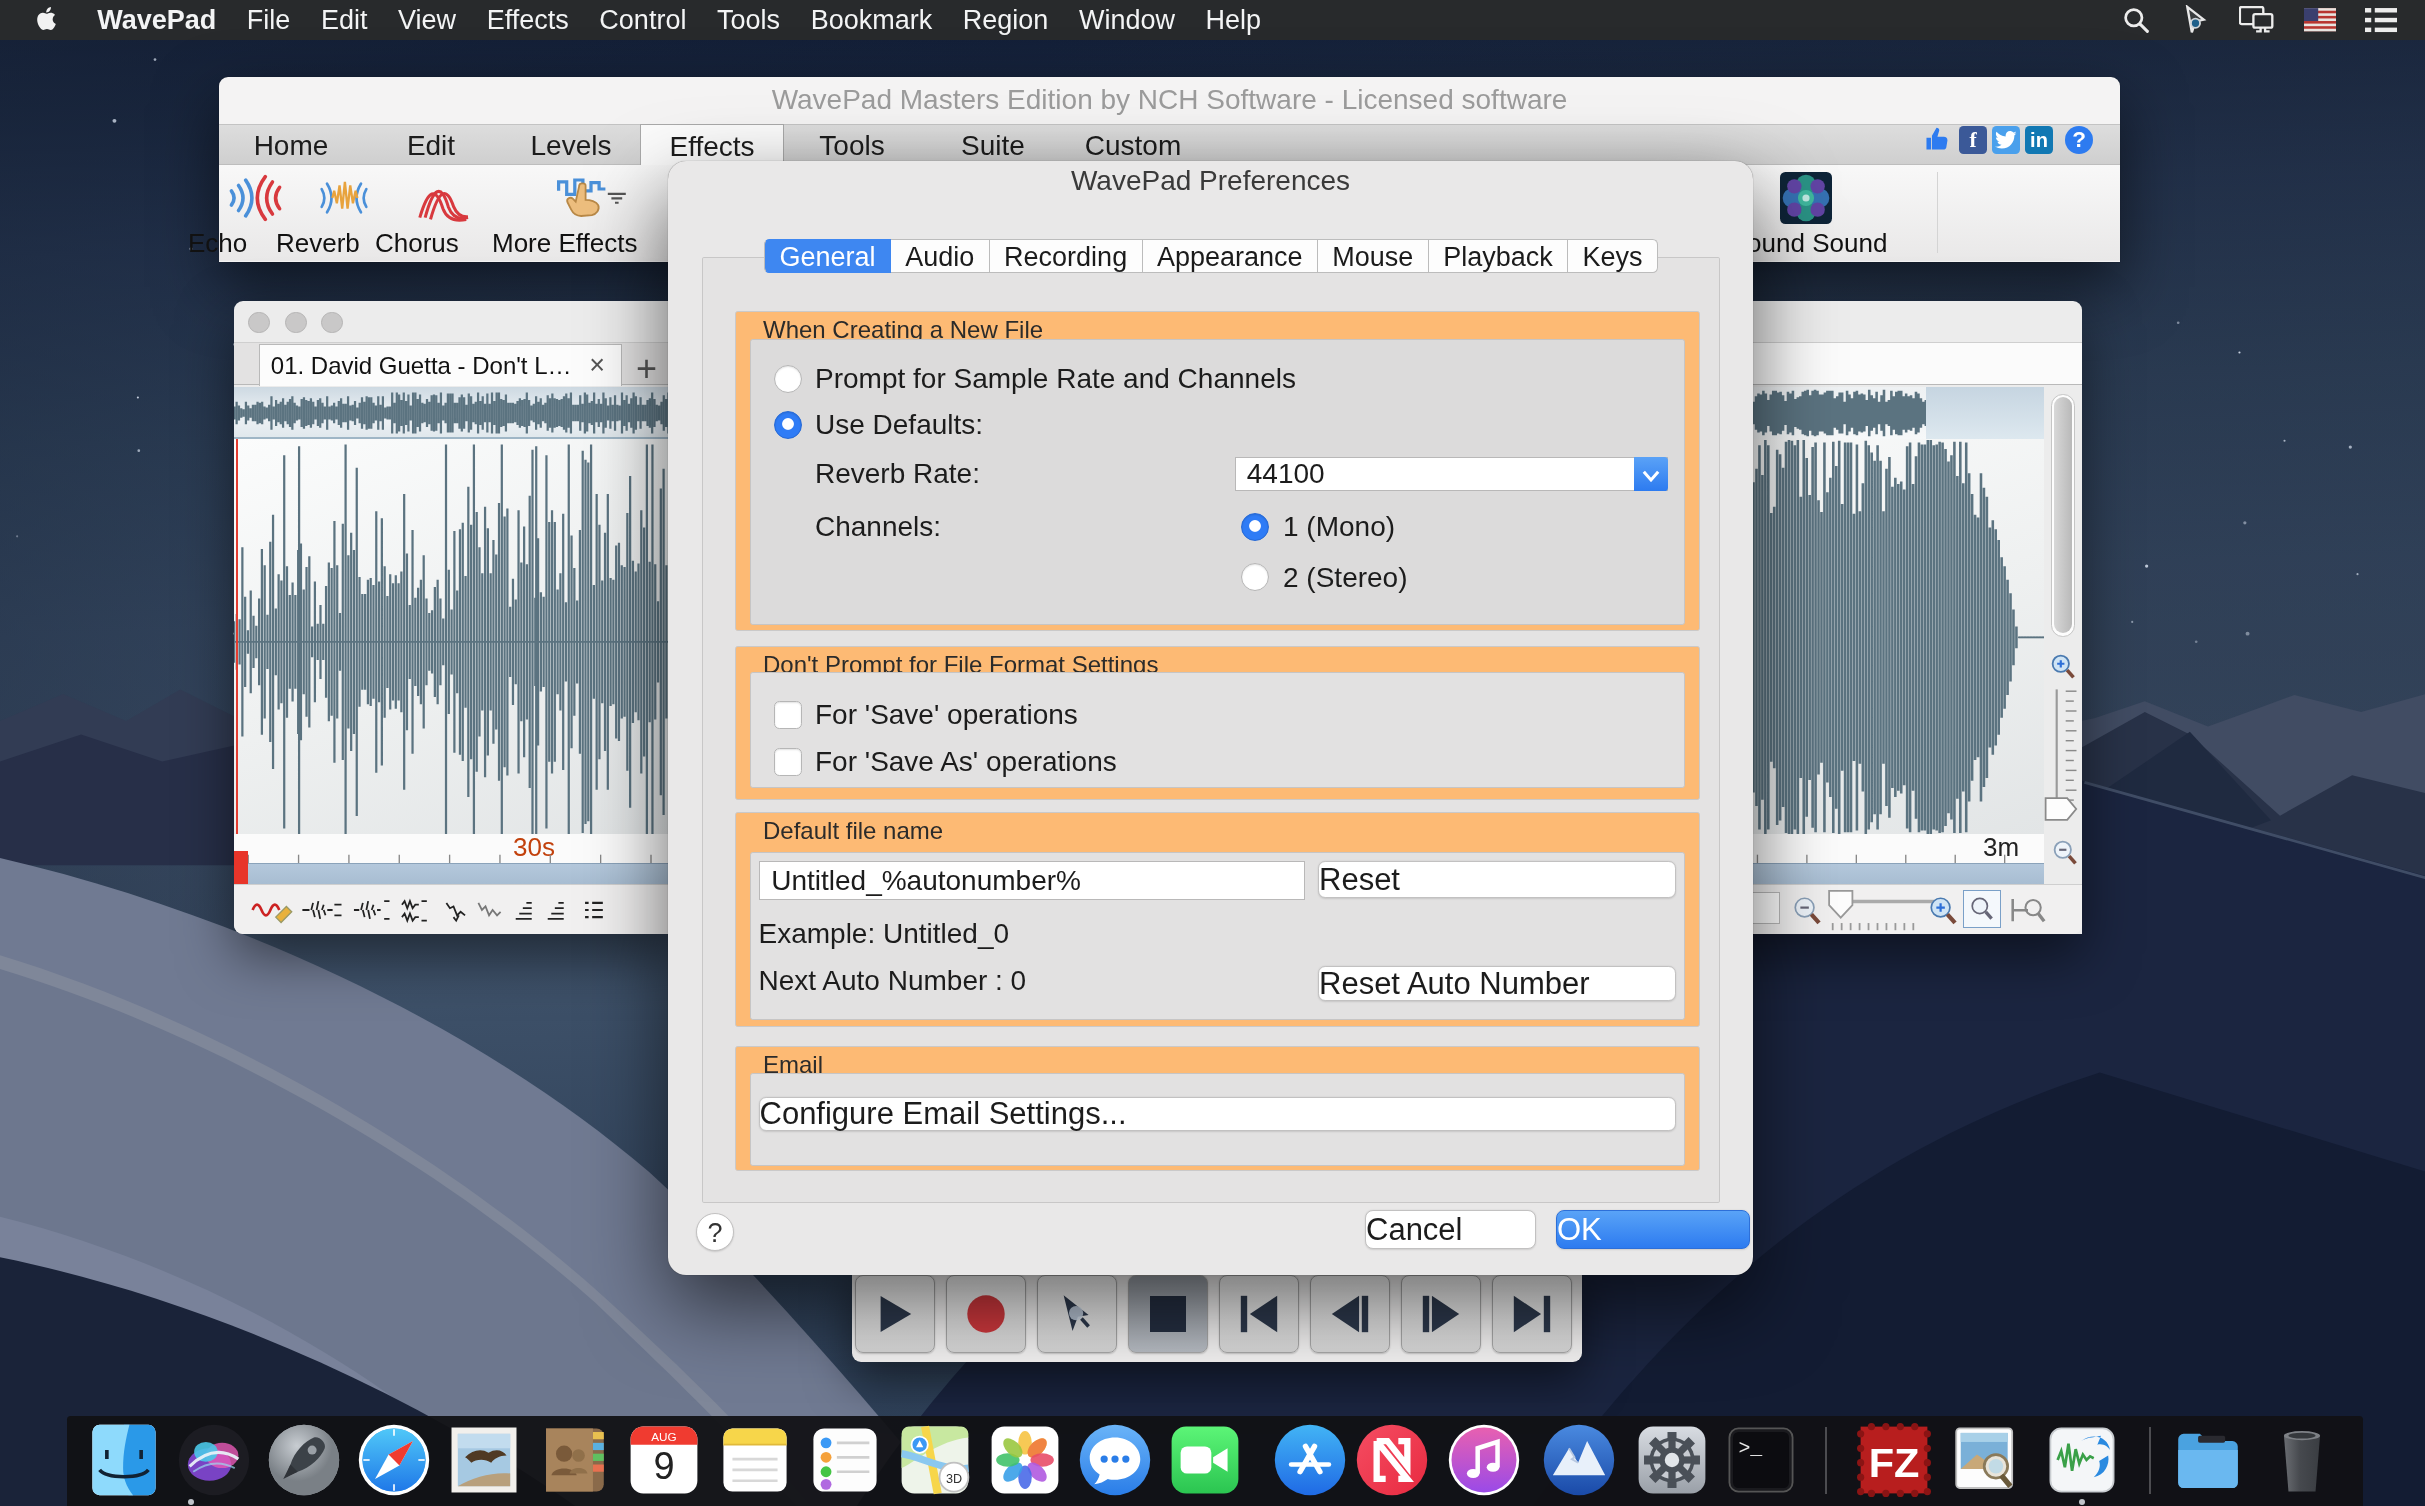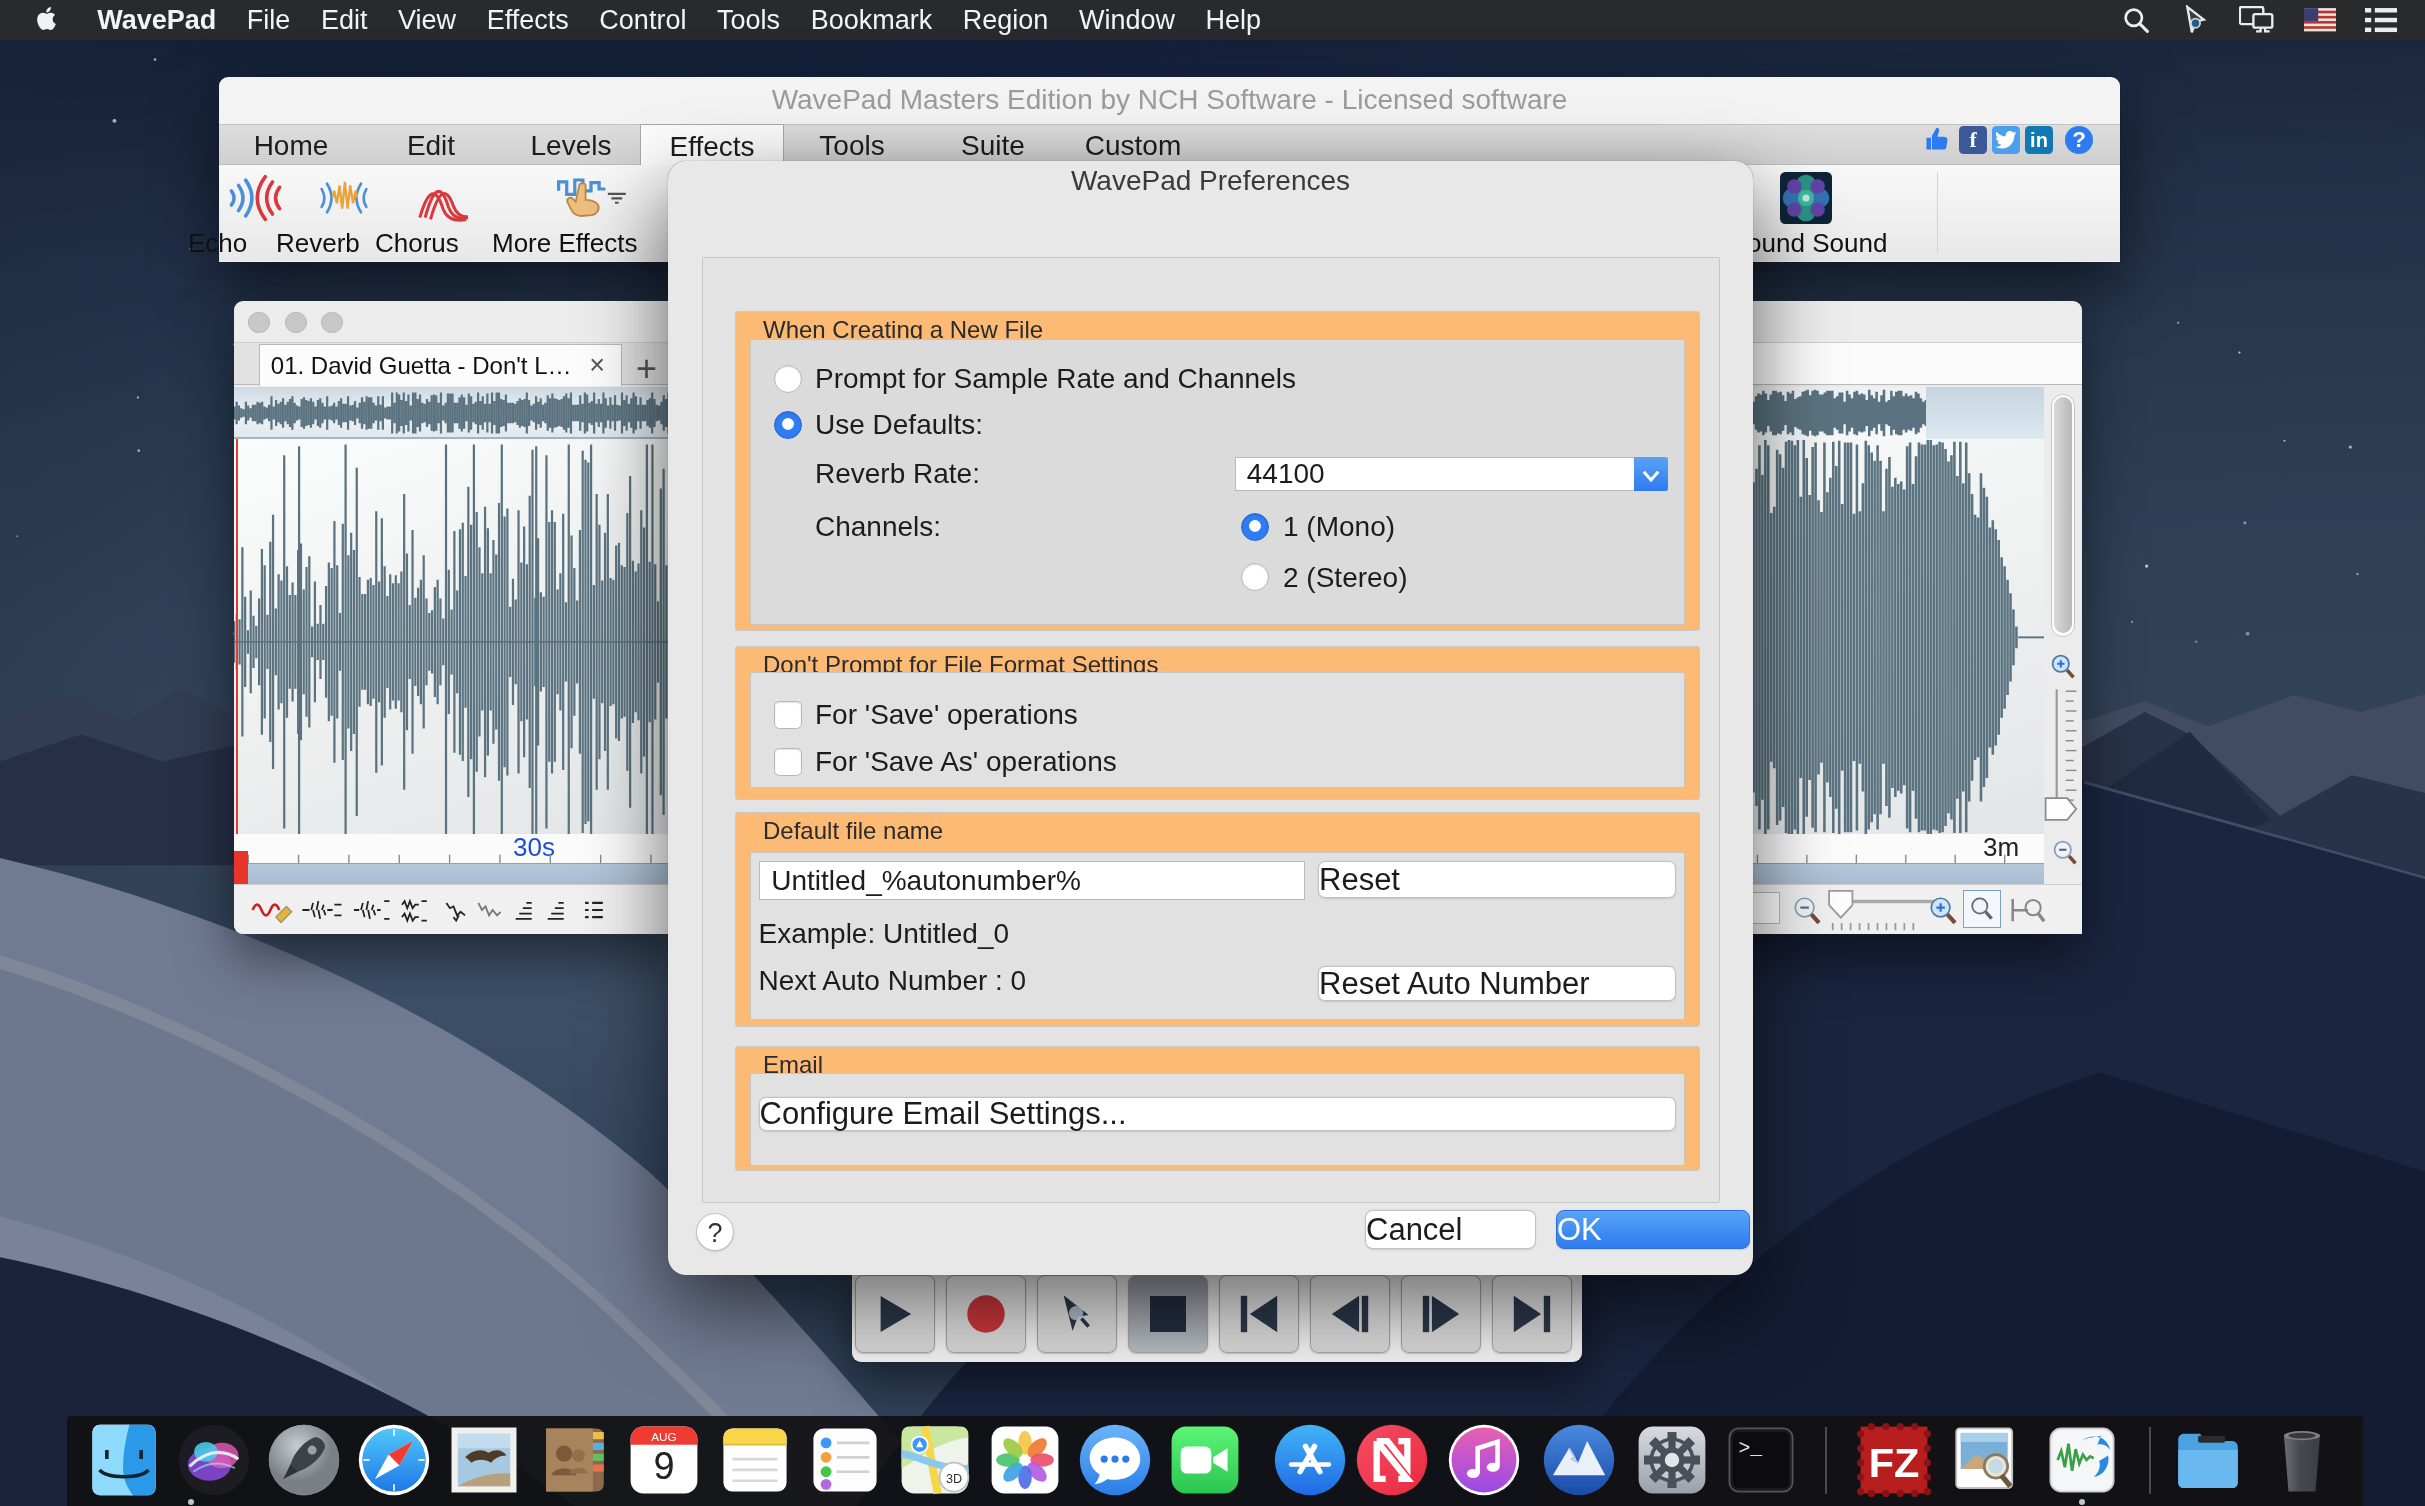--- a/index.html
+++ b/index.html
@@ -335,21 +335,21 @@
       </svg>
   <div class="abs" style="left:0;top:50px;width:100%;height:2.7px;background:#9fb6c6"></div>
  </div>
  <div class="abs" style="left:0;top:138px;width:100%;height:395px;background:linear-gradient(160deg,#fbfcfc,#eef0f0 55%,#e2e5e6);overflow:hidden">
   <svg width="451" height="395" viewBox="0 0 485 438" preserveAspectRatio="none">
         <path d="M0 202V248M3 194V256M6 200V250M9 120V330M12 175V275M15 212V238M18 168V282M21 196V254M24 207V243M27 177V273M30 122V328M33 140V310M36 195V255M39 114V336M42 84V366M45 188V262M48 150V300M51 157V293M54 18V432M57 141V309M60 173V277M63 159V291M66 173V277M69 123V327M72 116V334M75 167V283M78 142V308M81 130V320M84 208V242M87 158V292M90 205V245M93 184V266M96 205V245M99 163V287M102 137V313M105 143V307M108 91V359M111 140V310M114 193V257M117 94V356M120 6V444M123 129V321M126 104V346M129 123V327M132 32V418M135 153V297M138 172V278M141 172V278M144 156V294M147 154V296M150 162V288M153 80V370M156 158V292M159 88V362M162 141V309M165 174V276M168 150V300M171 160V290M174 151V299M177 160V290M180 147V303M183 61V389M186 127V323M189 184V266M192 101V349M195 176V274M198 165V285M201 156V294M204 129V321M207 177V273M210 193V257M213 190V260M216 164V286M219 156V294M222 177V273M225 199V251M228 6V444M231 145V305M234 189V261M237 102V348M240 168V282M243 100V350M246 93V357M249 152V298M252 53V397M255 95V355M258 6V444M261 81V369M264 120V330M267 149V301M270 75V375M273 99V351M276 149V301M279 112V338M282 128V322M285 71V379M288 6V444M291 86V364M294 77V373M297 186V264M300 155V295M303 178V272M306 79V371M309 137V313M312 97V353M315 139V311M318 63V387M321 12V438M324 176V274M327 110V340M330 170V280M333 175V275M336 18V432M339 92V358M342 79V371M345 92V358M348 167V283M351 149V301M354 83V367M357 181V269M360 6V444M363 107V343M366 143V307M369 179V271M372 101V349M375 13V437M378 23V427M381 26V424M384 6V444M387 162V288M390 61V389M393 95V355M396 157V293M399 104V346M402 61V389M405 154V296M408 156V294M411 118V332M414 115V335M417 140V310M420 142V308M423 82V368M426 41V409M429 135V315M432 147V303M435 138V312M438 79V371M441 98V352M444 6V444M447 136V314M450 6V444M453 139V311M456 180V270M459 55V395M462 33V417M465 140V310M468 25V425M471 122V328M474 159V291M477 162V288M480 116V334M483 27V423M70 8V442M325 8V442M543 8V442M669 8V442M718 8V442" stroke="#5b7380" stroke-width="2.4" fill="none"></path>
         <line x1="0" y1="225" x2="485" y2="225" stroke="#5b7380" stroke-width="2"></line>
       </svg>
   <div class="abs" style="left:1.8px;top:0;width:2.7px;height:100%;background:#e43c30"></div>
  </div>
- <div class="abs" style="left:0;top:533px;width:100%;height:30px;background:#fbfbfb;font-size:26px;color:#1d4ed8">
+ <div class="abs" style="left:0;top:533px;width:100%;height:30px;background:#fbfbfb;font-size:26px;color:#c2410c">
    <span class="abs" style="left:279px;top:-1.8px">30s</span>
    <svg class="abs" style="left:0;top:18px" width="451" height="11.7" viewBox="0 0 500 13">
         <g stroke="#888" stroke-width="1.5">
    <line x1="15" y1="3" x2="15" y2="13"></line>
           <line x1="71" y1="3" x2="71" y2="13"></line>
           <line x1="127" y1="3" x2="127" y2="13"></line>
           <line x1="183" y1="3" x2="183" y2="13"></line>
           <line x1="239" y1="3" x2="239" y2="13"></line>
           <line x1="295" y1="3" x2="295" y2="13"></line>
           <line x1="351" y1="3" x2="351" y2="13"></line>
@@ -538,20 +538,29 @@
  <div class="pbtn" style="left:640px">
       <svg width="40" height="40" viewBox="0 0 44 44">
         <path d="M2 2 L32 22 L2 42 Z" fill="#2e3a4e"></path>
         <rect x="35" y="2" width="7" height="40" fill="#2e3a4e"></rect>
       </svg>
     </div>
 </div>
 <div id="dlg">
  <div class="title">WavePad Preferences</div>
  <div id="dpanel"></div>
+ <div id="dtabs">
+  <div class="dt sel">General</div>
+      <div class="dt">Audio</div>
+      <div class="dt">Recording</div>
+      <div class="dt">Appearance</div>
+      <div class="dt">Mouse</div>
+      <div class="dt">Playback</div>
+      <div class="dt">Keys</div>
+ </div>
 
  <div class="grp" style="top:150px;height:320px">
   <div class="gl">When Creating a New File</div>
   <div class="gin" style="top:27px;height:286px"></div>
   <div class="radio" style="left:38px;top:53px"></div>
   <div class="lbl" style="left:79px;top:51px">Prompt for Sample Rate and Channels</div>
   <div class="radio on" style="left:38px;top:99px"></div>
   <div class="lbl" style="left:79px;top:97px">Use Defaults:</div>
   <div class="lbl" style="left:79px;top:146px">Reverb Rate:</div>
   <div class="field" style="left:499px;top:145px;width:433px;height:34px;line-height:32px;padding-left:10.8px">44100

